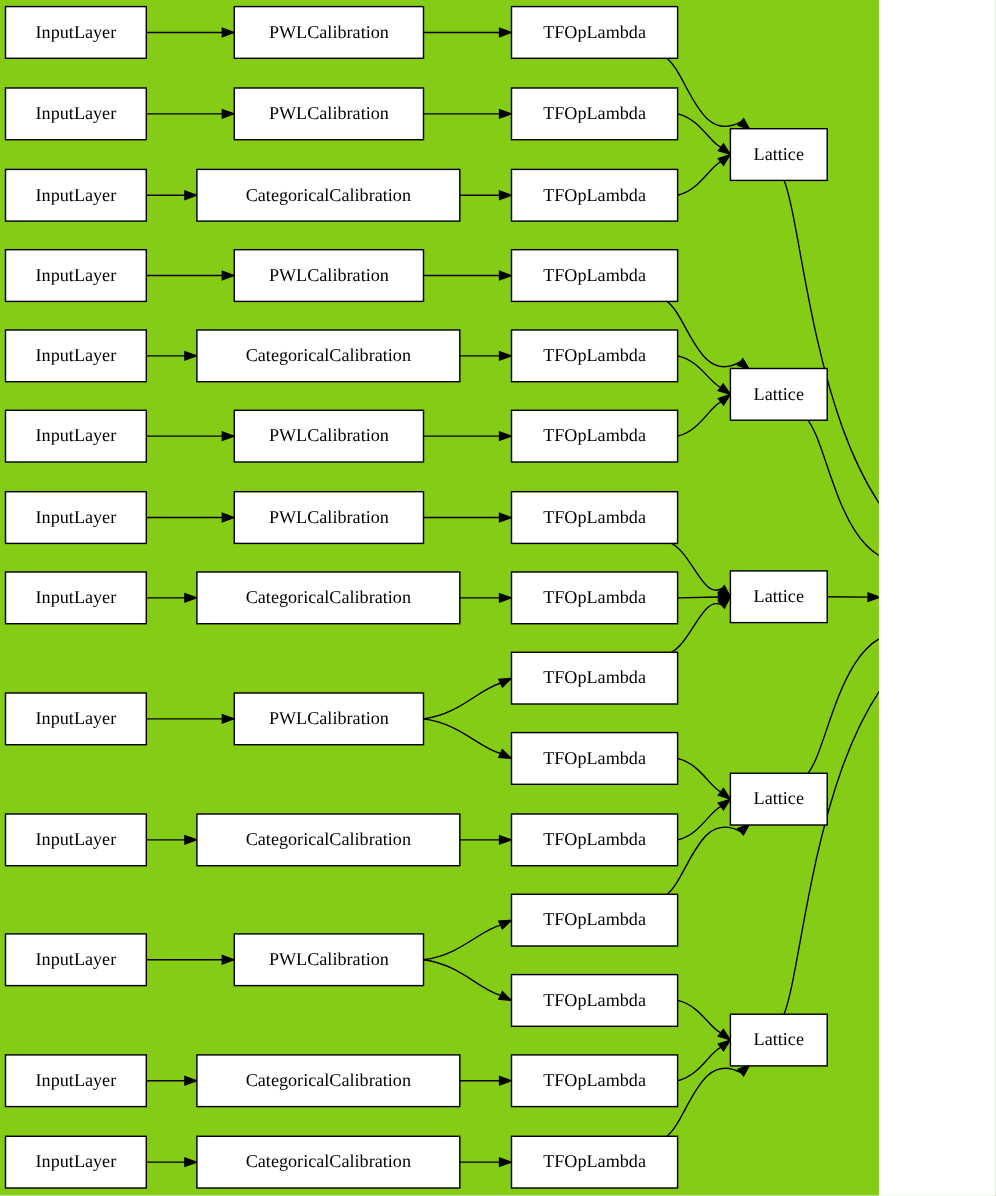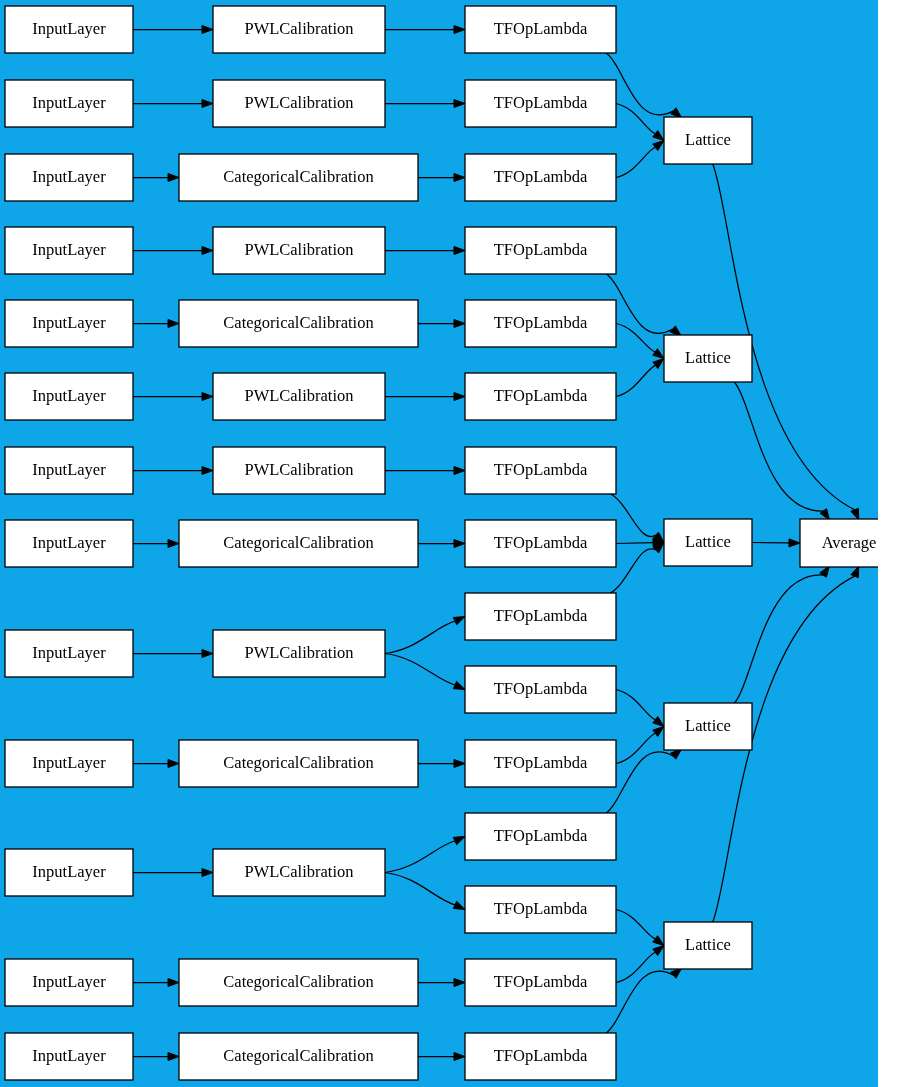--- a/index.html
+++ b/index.html
@@ -2,23 +2,23 @@
 <html><head>
 <meta charset="utf-8">
 <style>
   html, body {
     margin: 0;
     padding: 0;
     background: #ffffff;
   }
   #canvas {
     position: relative;
-    width: 878px;
+    width: 799px;
     height: 1087px;
-    background: #0ea5e9;
+    background: #84cc16;
     overflow: hidden;
     font-family: "Liberation Serif", "DejaVu Serif", serif;
   }
   svg#graph {
     position: absolute;
     left: 0;
     top: 0;
     width: 905px;
     height: 1087px;
   }

